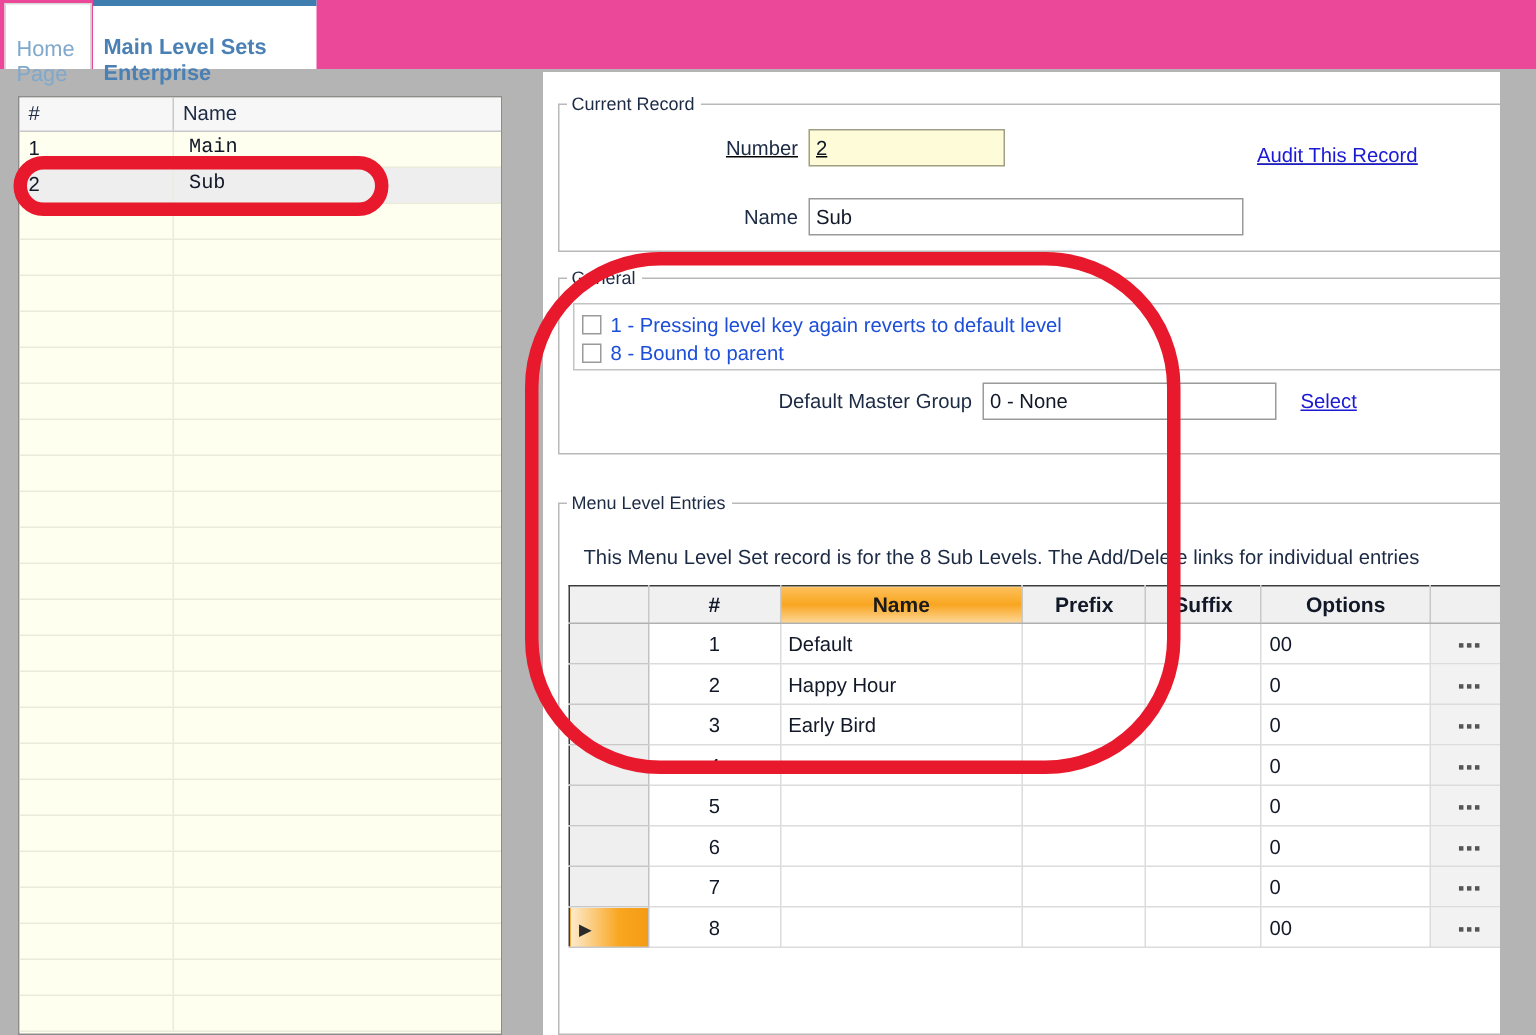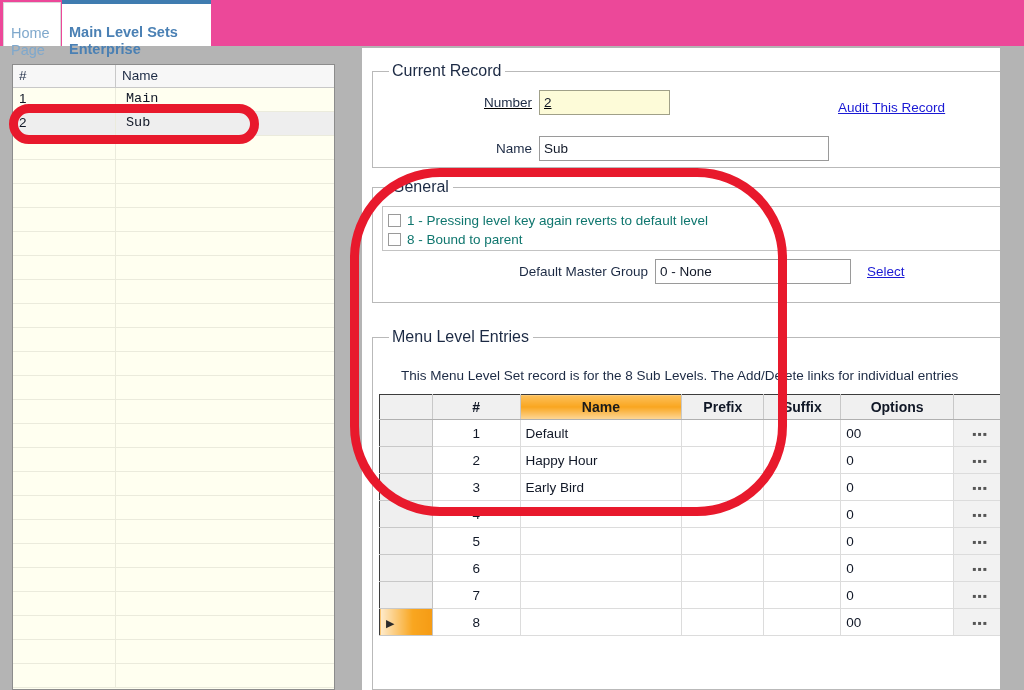--- a/index.html
+++ b/index.html
@@ -92,24 +92,24 @@
 
   fieldset.grp {
     position: absolute;
     margin: 0;
     border: 1px solid #b9b9b9;
     border-radius: 0;
     background: transparent;
     padding: 0;
   }
   fieldset.grp > legend {
-    font-size: 16px;
+    font-size: 12px;
     color: #1c2a44;
     padding: 0 4px 0 3px;
-    margin-left: 16px;
+    margin-left: 5px;
   }
 
   
   #grp-current { left: 10px; top: 14px; width: 680px; height: 106px; }
 
   .fieldrow { position: absolute; display: flex; align-items: center; }
   .flabel {
     font-size: 13.5px; color: #1c2a44;
     text-align: right; padding-right: 7px;
     white-space: nowrap;
@@ -141,26 +141,26 @@
     padding: 4px 0 0 5px;
   }
   .cbline { display: flex; align-items: center; height: 19px; }
   .cbmark {
     width: 13px; height: 13px;
     border: 1px solid #9a9a9a;
     background: #ffffff;
     margin-right: 6px;
     flex: none;
   }
-  .cbtext { font-size: 13.5px; color: #0f766e; white-space: nowrap; }
+  .cbtext { font-size: 13.5px; color: #1d4ed8; white-space: nowrap; }
 
   
   #grp-entries { left: 10px; top: 280px; width: 680px; height: 362px; }
   #entries-note {
-    position: absolute; left: 28px; top: 22px;
+    position: absolute; left: 16px; top: 22px;
     font-size: 13.5px; color: #1c2a44;
     white-space: nowrap;
   }
 
   
   #dtable {
     position: absolute; left: 6px; top: 48px;
     width: 628px;
     border: 1px solid #3c3c3c;
     border-collapse: collapse;

